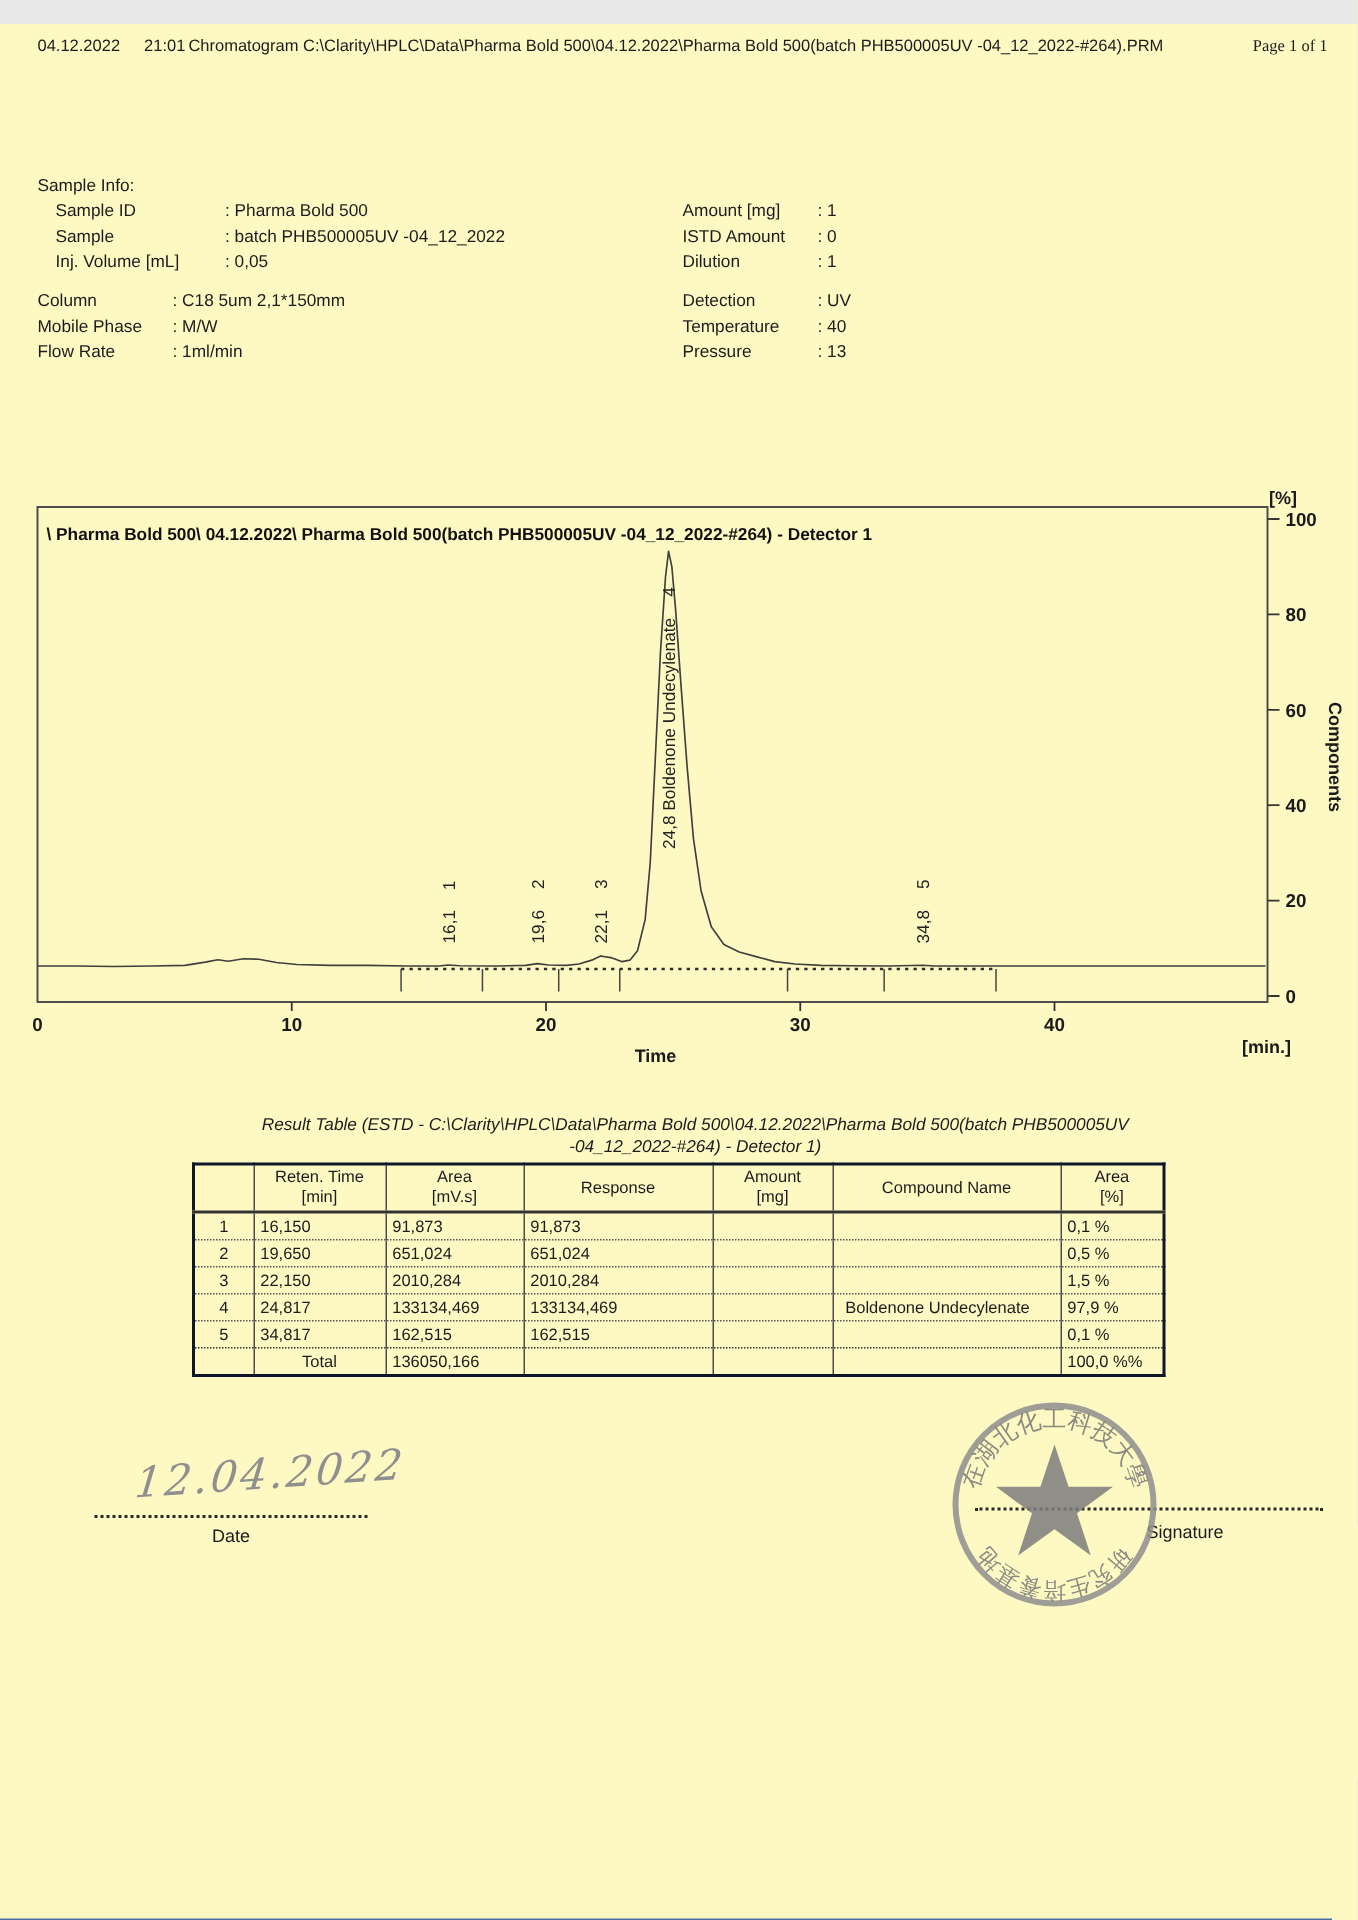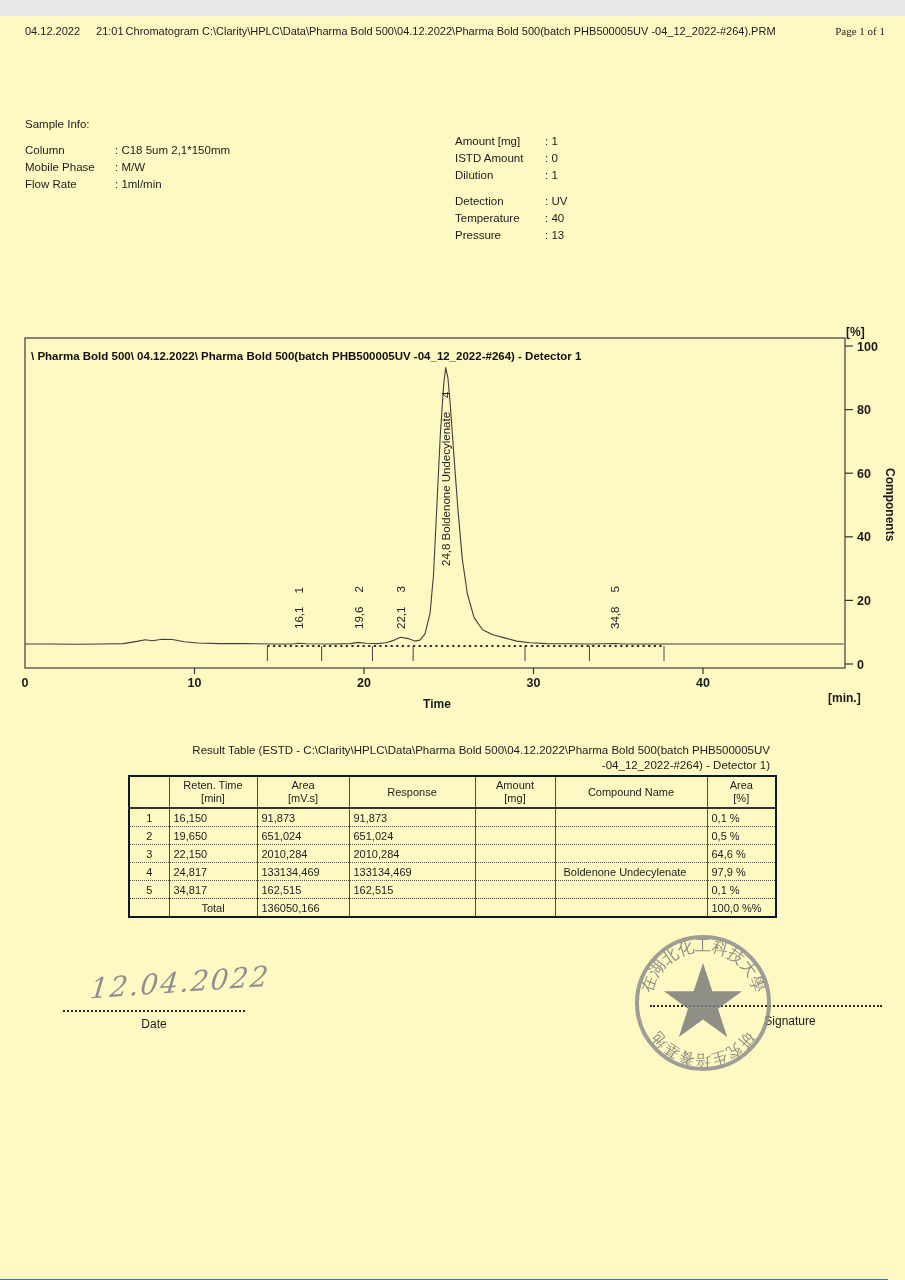--- a/index.html
+++ b/index.html
@@ -21,21 +21,21 @@
   .info-group{margin-top:0;}
   .info-gap{height:9px;}
   .info-row{height:17px;line-height:17px;white-space:nowrap;}
   .info-row .lbl{display:inline-block;}
   .g-indent .lbl{margin-left:12px;width:113px;}
   .g-flat .lbl{width:90px;}
   .info-right .lbl{width:90px;}
   
   .chart-wrap{position:absolute;left:0;top:300px;width:905px;height:400px;}
   
-  .rt-title{position:absolute;left:123px;width:647px;text-align:right;font-size:11.5px;line-height:14px;}
+  .rt-title{position:absolute;left:140px;width:647px;text-align:center;font-size:11.5px;font-style:italic;line-height:14px;}
   .rt-title1{top:727px;}
   .rt-title2{top:742px;}
   table.result{
     position:absolute;left:128px;top:759px;width:647px;border-collapse:collapse;
     font-size:11px;table-layout:fixed;border:2px solid #0f172a;
   }
   table.result th,table.result td{
     border-left:1px solid #4d4d4d;border-right:1px solid #4d4d4d;
     padding:1px 4px;height:15px;overflow:hidden;white-space:nowrap;
   }
@@ -70,20 +70,25 @@
 
   <div class="top-header">
     <span class="hdr-date">04.12.2022</span>
     <span class="hdr-time">21:01</span>
     <span class="hdr-path">Chromatogram C:\Clarity\HPLC\Data\Pharma Bold 500\04.12.2022\Pharma Bold 500(batch PHB500005UV -04_12_2022-#264).PRM</span>
     <span class="hdr-page">Page 1 of 1</span>
   </div>
 
   <div class="info-left">
     <div class="info-title">Sample Info:</div>
+    <div class="info-group g-indent">
+        <div class="info-row"><span class="lbl">Sample ID</span><span>: Pharma Bold 500</span></div>
+        <div class="info-row"><span class="lbl">Sample</span><span>: batch PHB500005UV -04_12_2022</span></div>
+        <div class="info-row"><span class="lbl">Inj. Volume [mL]</span><span>: 0,05</span></div>
+      </div>
     <div class="info-gap"></div>
     <div class="info-group g-flat">
         <div class="info-row"><span class="lbl">Column</span><span>: C18 5um 2,1*150mm</span></div>
         <div class="info-row"><span class="lbl">Mobile Phase</span><span>: M/W</span></div>
         <div class="info-row"><span class="lbl">Flow Rate</span><span>: 1ml/min</span></div>
       </div>
   </div>
   <div class="info-right">
     <div class="info-group g-flat">
         <div class="info-row"><span class="lbl">Amount [mg]</span><span>: 1</span></div>
@@ -204,21 +209,21 @@
           <td class="c-l"></td>
           <td class="c-r">0,5 %</td>
         </tr>
         <tr>
           <td class="c-num">3</td>
           <td class="c-r">22,150</td>
           <td class="c-r">2010,284</td>
           <td class="c-r">2010,284</td>
           <td class="c-num"></td>
           <td class="c-l"></td>
-          <td class="c-r">64,6 %</td>
+          <td class="c-r">1,5 %</td>
         </tr>
         <tr>
           <td class="c-num">4</td>
           <td class="c-r">24,817</td>
           <td class="c-r">133134,469</td>
           <td class="c-r">133134,469</td>
           <td class="c-num"></td>
           <td class="c-l">Boldenone Undecylenate</td>
           <td class="c-r">97,9 %</td>
         </tr>

